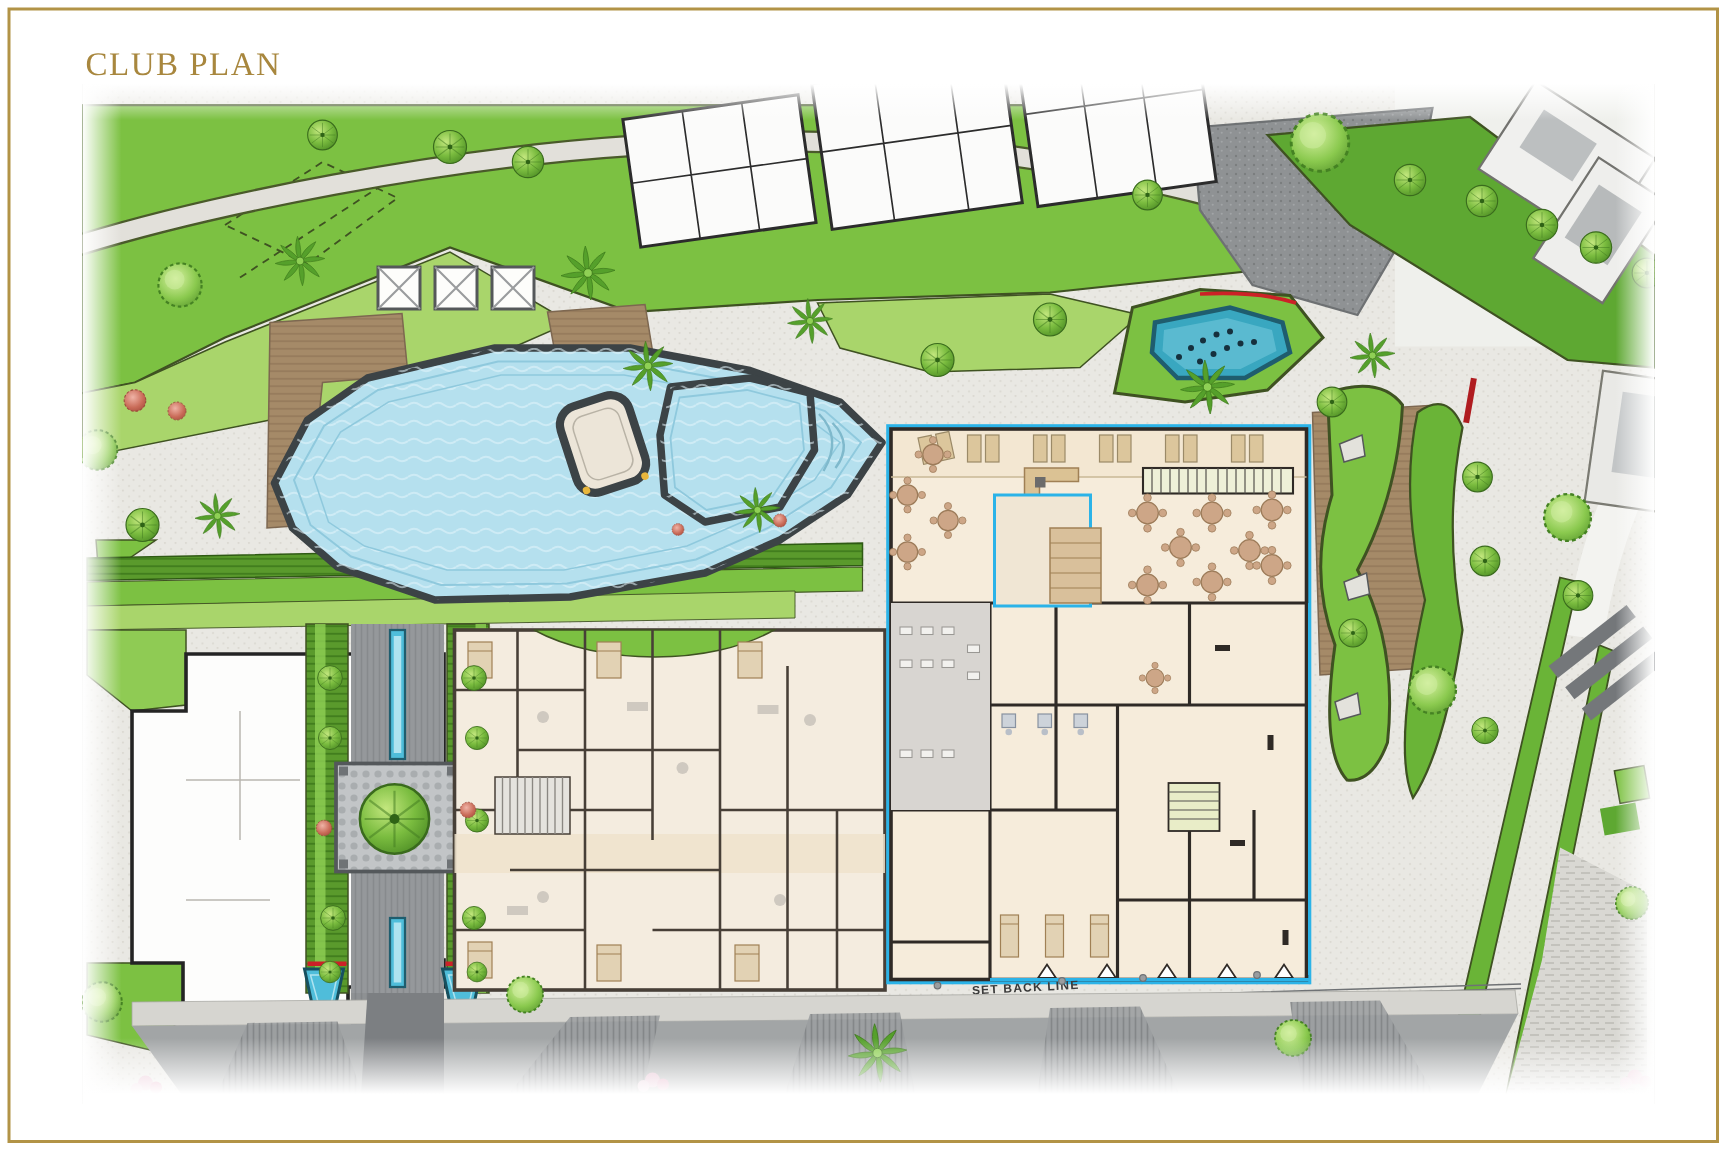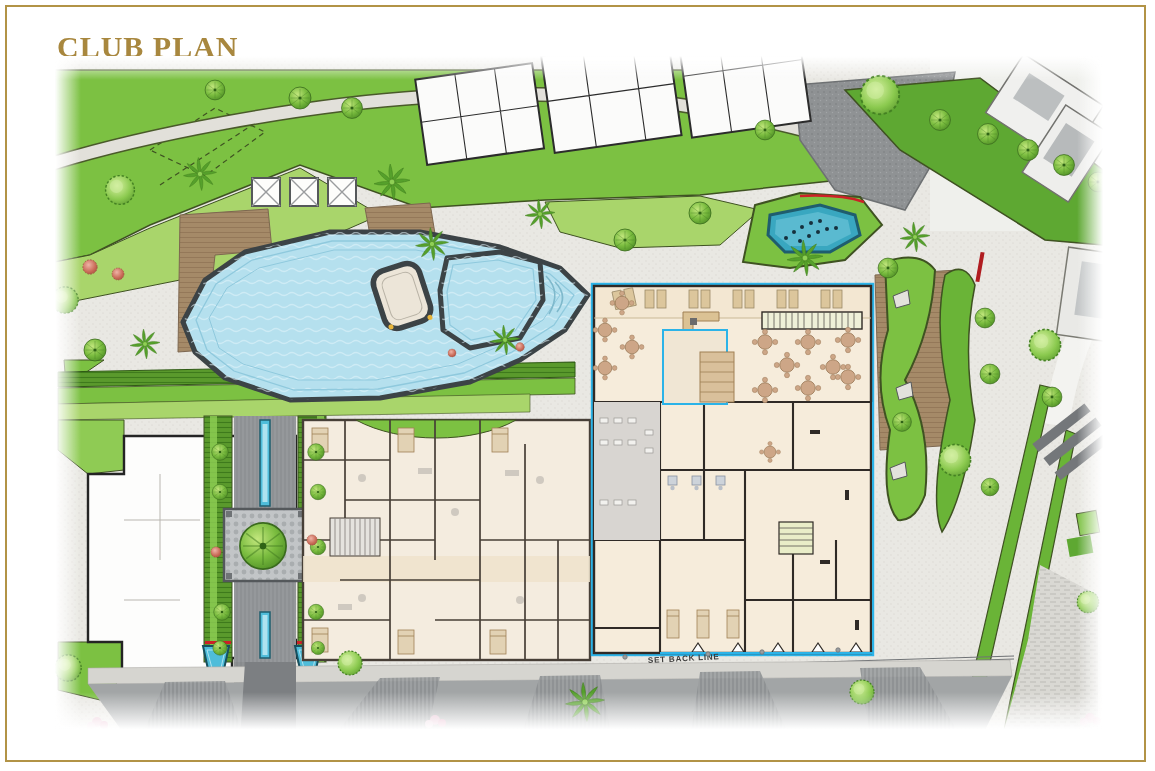--- a/index.html
+++ b/index.html
@@ -1,20 +1,20 @@
 <!DOCTYPE html>
 <html><head>
 <meta charset="utf-8">
 <style>
   html,body{margin:0;padding:0;width:1155px;height:771px;background:#ffffff;overflow:hidden;
     font-family:"Liberation Sans",sans-serif;}
   .frame{position:absolute;left:5px;top:5px;width:1141px;height:757px;
     border:2.5px solid #b29346;box-sizing:border-box;pointer-events:none;}
   .title{position:absolute;left:57px;top:30px;font-family:"Liberation Serif",serif;
-    font-weight:bold;font-size:30px;letter-spacing:1px;color:#a8873e;}
+    font-weight:normal;font-size:22px;letter-spacing:1px;color:#a8873e;}
   svg{position:absolute;left:0;top:0;}
   .setback{font-family:"Liberation Sans",sans-serif;font-size:8px;letter-spacing:.8px;
     fill:#3b3b3b;font-weight:bold;}
 </style>
 </head>
 <body>
 
 <div class="frame"></div>
 <div class="title">CLUB PLAN</div>
 

